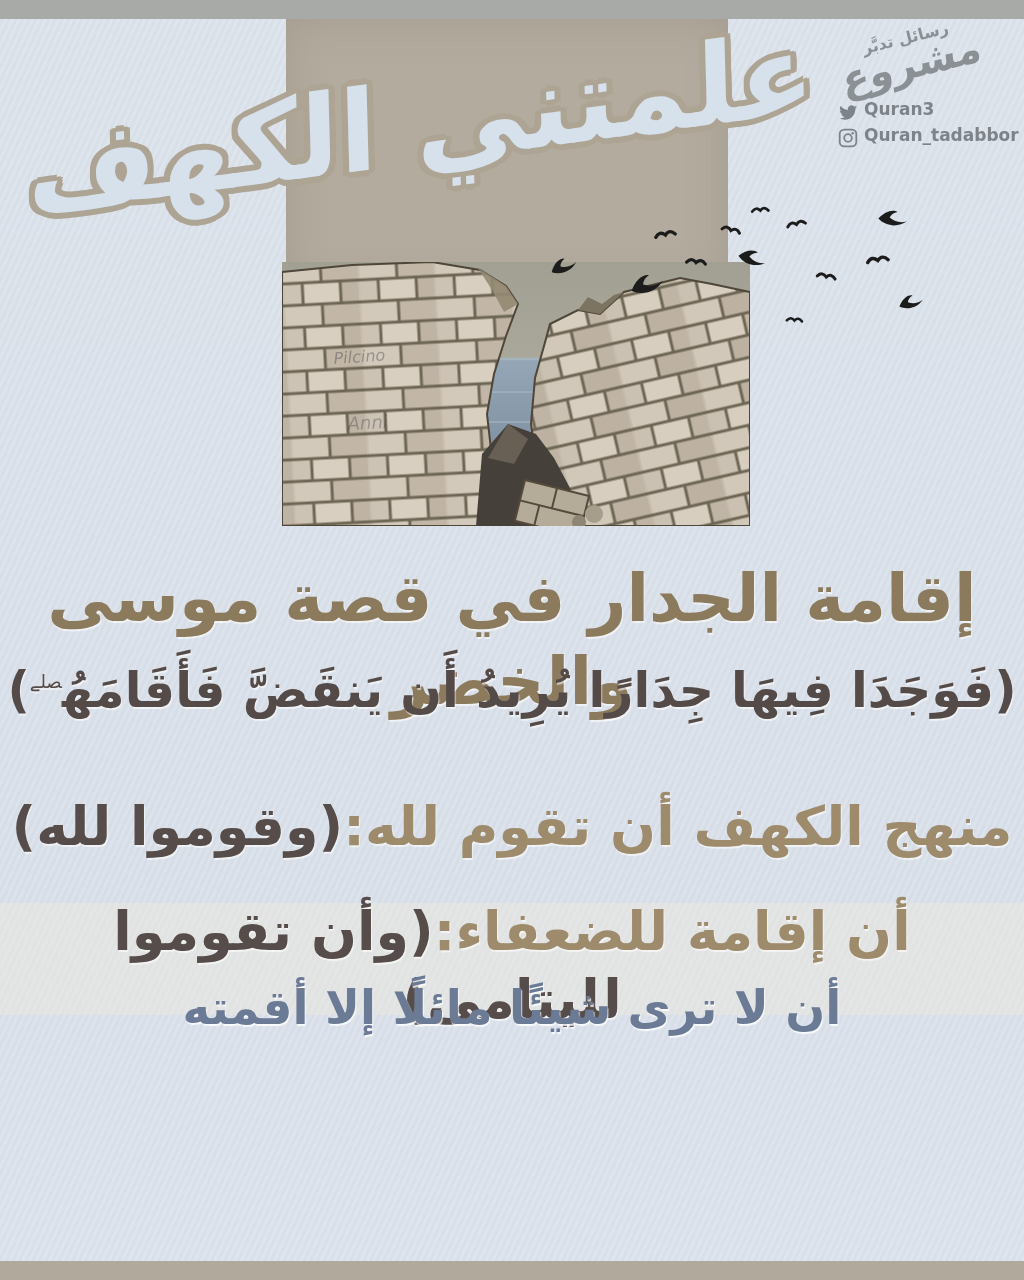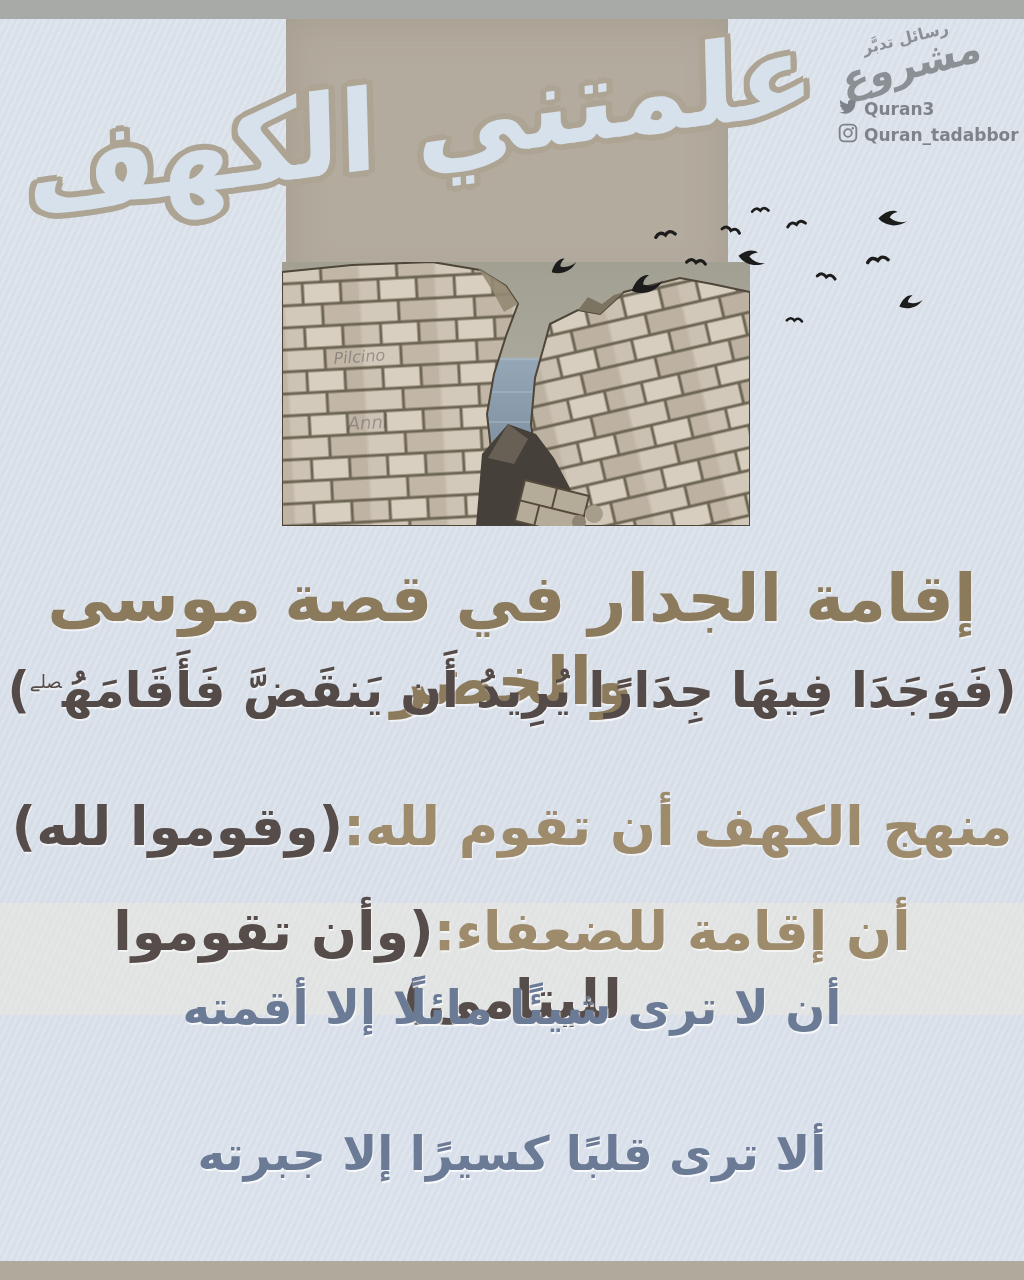--- a/index.html
+++ b/index.html
@@ -30,21 +30,21 @@
                 4px 4px 0 #ada494,-4px 4px 0 #ada494,4px -4px 0 #ada494,-4px -4px 0 #ada494,
                 6px 3px 0 #ada494,-6px 3px 0 #ada494,6px -3px 0 #ada494,-6px -3px 0 #ada494;}
   .t-fill{color:#d6e1ec;}
 
   
   .brand{position:absolute;right:14px;top:30px;width:200px;z-index:4;color:#8b9095;}
   .logo-callig{text-align:center;transform:rotate(-14deg);line-height:.95;}
   .lc-top{display:block;font-size:16px;font-weight:bold;letter-spacing:1px;}
   .lc-main{display:block;font-size:40px;font-weight:bold;transform:skewX(-8deg);}
   .handles{margin-top:14px;padding-left:28px;direction:ltr;}
-  .handle{display:flex;align-items:flex-start;gap:6px;font-size:17px;font-weight:bold;color:#7e8389;line-height:1.5;}
+  .handle{display:flex;align-items:flex-end;gap:6px;font-size:17px;font-weight:bold;color:#7e8389;line-height:1.5;}
   .handle svg{flex:0 0 auto;}
 
   
   .photo{position:absolute;left:282px;top:262px;width:468px;height:264px;z-index:2;}
   .photo svg{display:block;width:100%;height:100%;}
 
   
   .birds{position:absolute;left:540px;top:188px;width:400px;height:215px;z-index:3;}
 
   
@@ -178,15 +178,14 @@
 
   <div class="ln heading">إقامة الجدار في قصة موسى والخضر</div>
 
   <div class="ln verse"><span>(فَوَجَدَا فِيهَا جِدَارًا يُرِيدُ أَن يَنقَضَّ فَأَقَامَهُ</span><span class="pause">صلے</span><span>)</span></div>
 
   <div class="ln l3"><span class="lead">منهج الكهف أن تقوم لله:</span><span class="quote">(وقوموا لله)</span></div>
 
   <div class="ln l4"><span class="lead">أن إقامة للضعفاء:</span><span class="quote">(وأن تقوموا لليتامى)</span></div>
 
   <div class="ln blue l5">أن لا ترى شيئًا مائلًا إلا أقمته</div>
-  <div class="ln blue l6">ألا ترى قلبًا كسيرًا إلا جبرته</div>
 
 </div>
 
 </body></html>

